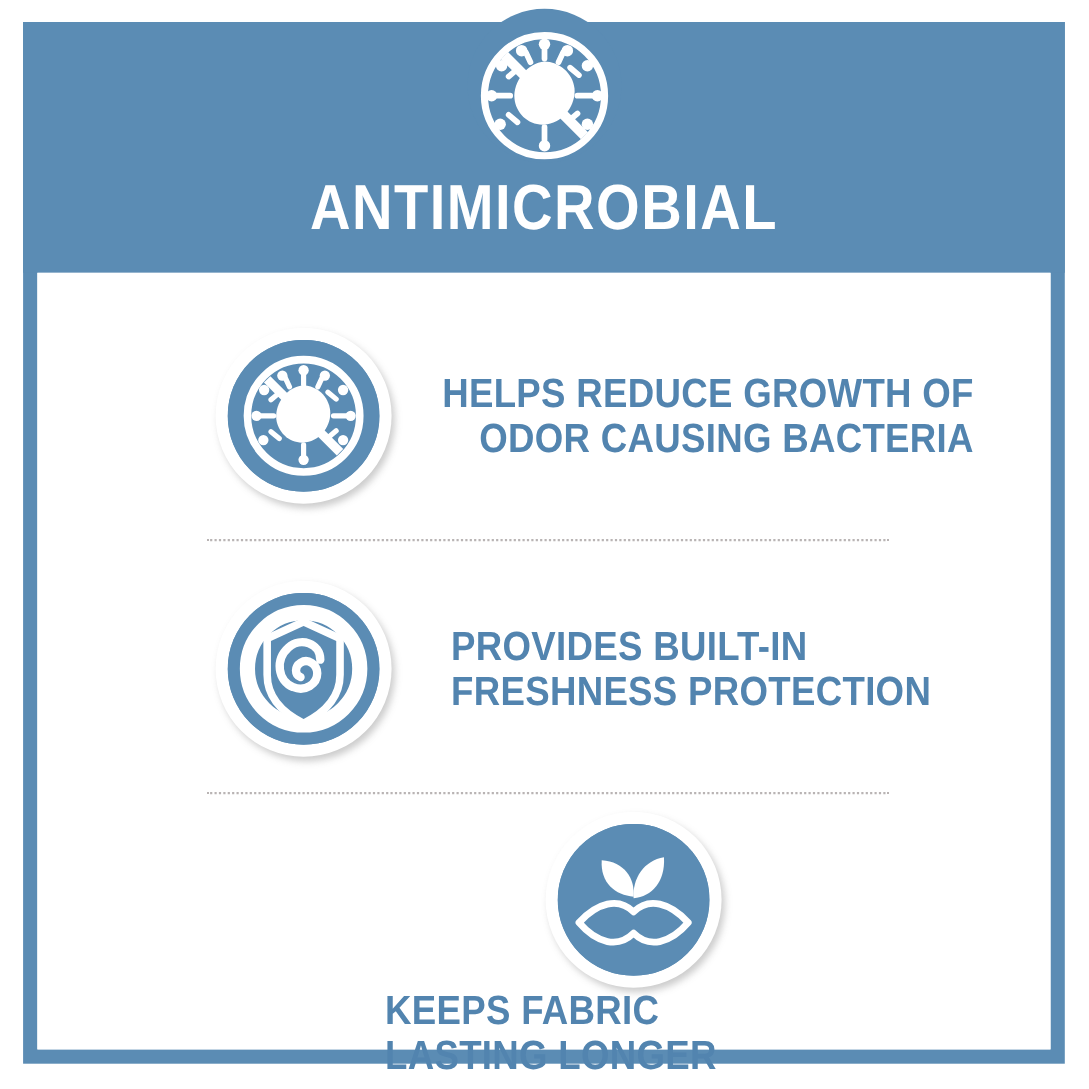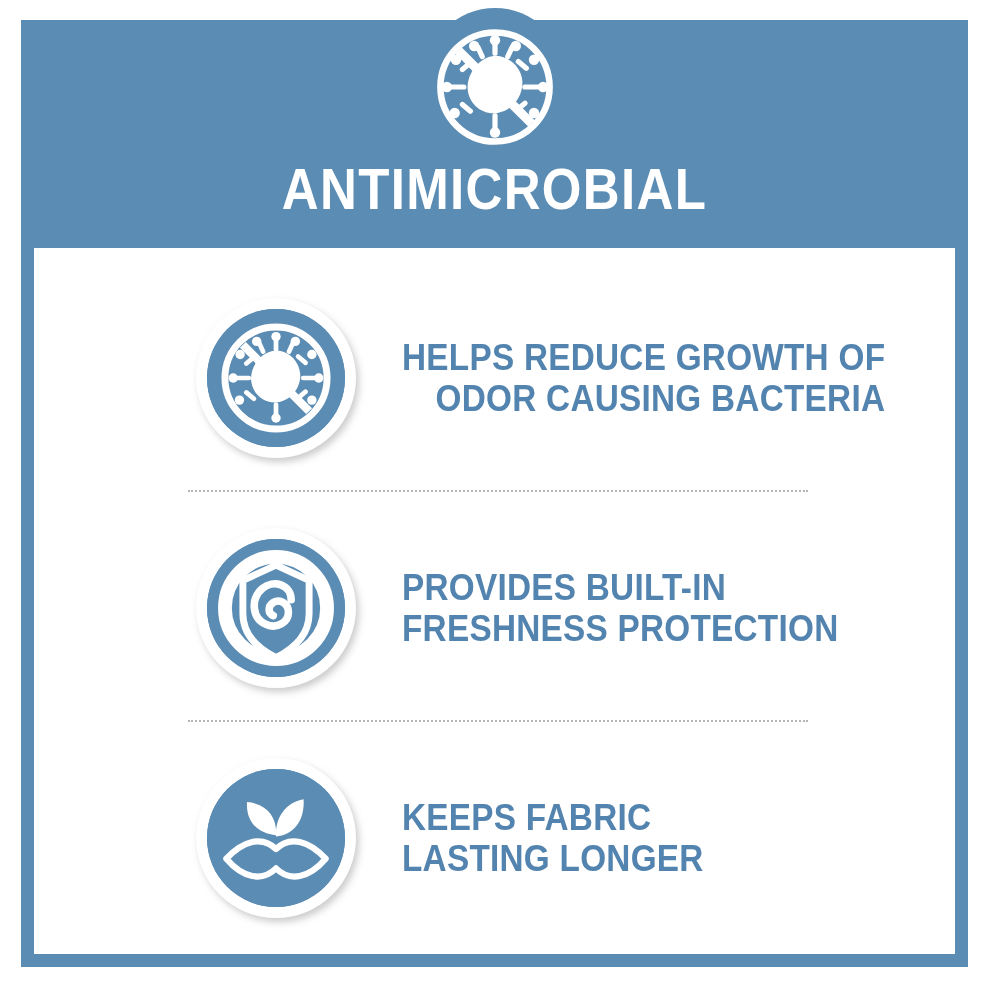--- a/index.html
+++ b/index.html
@@ -101,22 +101,22 @@
   
   .row {
     position: absolute;
     left: 0;
     width: 921px;
     height: 200px;
     display: flex;
     align-items: center;
   }
   .row-0 { top: 30px; text-align: right; }
-  .row-1 { top: 260px; }
-  .row-2 { top: 490px; }
+  .row-1 { top: 260px; gap: 8px; }
+  .row-2 { top: 490px; flex-direction: column; }
 
   .icon-badge {
     position: relative;
     flex: 0 0 auto;
     margin-left: 162px;
     width: 160px;
     height: 160px;
   }
   .icon-badge .badge-ring {
     position: absolute;

